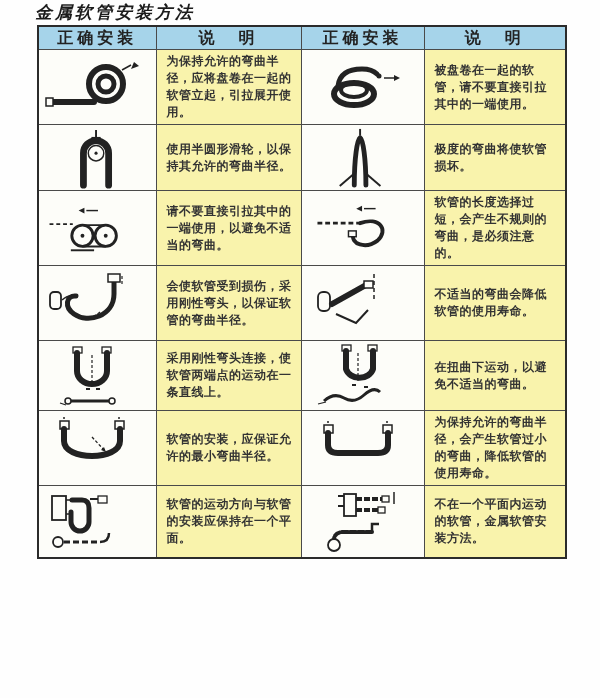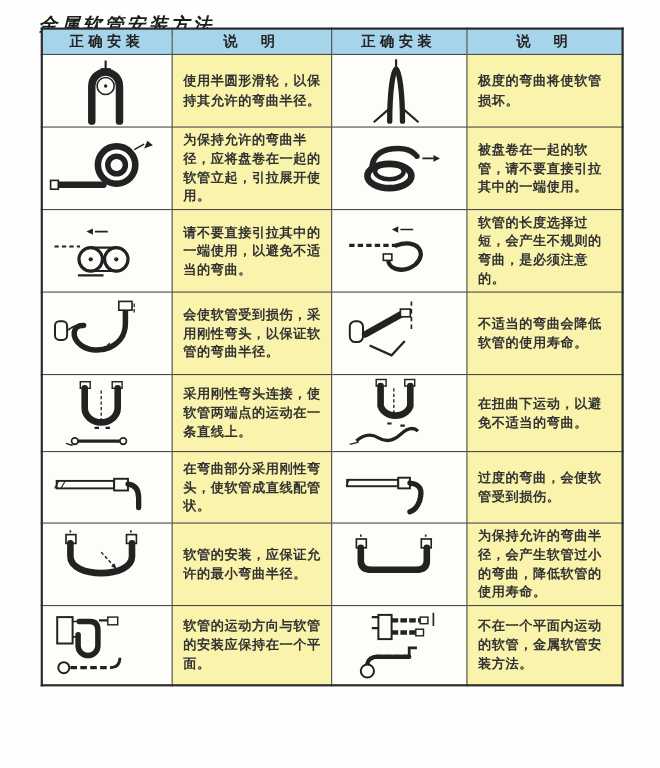--- a/index.html
+++ b/index.html
@@ -5,31 +5,31 @@
   html,body{margin:0;padding:0;}
   body{
     width:600px;height:698px;background:#fefefe;
     font-family:"DejaVu Sans",sans-serif;color:#2d2d2d;
     position:relative;overflow:hidden;
   }
   .page-title{
     position:absolute;left:35px;top:1px;
     font-family:"DejaVu Serif",serif;
     font-size:17px;font-weight:bold;font-style:italic;
-    letter-spacing:3px;color:#1c1c1c;margin-top:10px;
+    letter-spacing:3px;color:#1c1c1c;
   }
   table.install{
     position:absolute;left:37px;top:25px;
     width:528px;border-collapse:collapse;table-layout:fixed;
     border:2px solid #2b2b2b;
   }
   col.c1{width:118px}col.c2{width:145px}col.c3{width:123px}col.c4{width:142px}
   th,td{border:1px solid #4a4a4a;padding:0;vertical-align:middle;}
   th{
-    background:#a6d4ea;height:22px;font-size:13px;font-weight:bold;
+    background:#a6d4ea;height:22px;font-size:16px;font-weight:bold;
     letter-spacing:4px;color:#222;
   }
   td.img{background:#fdfdf9;text-align:center;}
   td.desc{
     background:#f9f3ac;font-size:12px;font-weight:bold;line-height:1.42;
     padding:3px 8px 3px 10px;letter-spacing:0.5px;color:#333;text-align:left;
   }
   svg.art{display:block;margin:0 auto;}
   svg.art *{stroke:#222;fill:none;}
   svg.art .fat{stroke-linecap:round;stroke-linejoin:round;}
@@ -49,42 +49,20 @@
       <col class="c4">
     </colgroup>
   <tbody>
       <tr>
     <th>正确安装</th>
     <th>说　明</th>
     <th>正确安装</th>
     <th>说　明</th>
   </tr>
 
-  <tr style="height:66px">
-    <td class="img">
-      <svg class="art" viewBox="0 0 110 64" width="110" height="62">
-        <path d="M54 3 V12" stroke-width="2"></path>
-        <rect x="50" y="11" width="8" height="5" stroke-width="1.5" class="wfill"></rect>
-        <path class="fat" d="M41 60 V27 A13 13 0 0 1 67 27 V60" stroke-width="7"></path>
-        <circle cx="54" cy="27" r="8" stroke-width="1.5" class="wfill"></circle>
-        <circle cx="54" cy="27" r="1.6" class="fill"></circle>
-      </svg>
-    </td>
-    <td class="desc">使用半圆形滑轮，以保持其允许的弯曲半径。</td>
-    <td class="img">
-      <svg class="art" viewBox="0 0 110 64" width="110" height="62">
-        <path d="M52 2 V9" stroke-width="2"></path>
-        <path class="fat" d="M46 60 C46 32 49 13 52 11 C55 13 58 32 58 60" stroke-width="5"></path>
-        <path d="M46 48 L31 61" stroke-width="2"></path>
-        <path d="M58 48 L73 61" stroke-width="2"></path>
-      </svg>
-    </td>
-    <td class="desc">极度的弯曲将使软管损坏。</td>
-  </tr>
-
   <tr style="height:75px">
     <td class="img">
       <svg class="art" viewBox="0 0 110 66" width="110" height="66">
         <circle cx="64" cy="30" r="17" stroke-width="6"></circle>
         <circle cx="64" cy="30" r="8" stroke-width="5"></circle>
         <path class="fat" d="M10 48 H52" stroke-width="6"></path>
         <rect x="4" y="44" width="7" height="8" stroke-width="1.5" class="wfill"></rect>
         <path d="M80 16 l9 -5" stroke-width="1.5"></path>
         <polygon class="fill" points="92,8 97,12 89,15"></polygon>
       </svg>
@@ -94,20 +72,42 @@
       <svg class="art" viewBox="0 0 110 66" width="110" height="66">
         <ellipse cx="46" cy="40" rx="20" ry="11" stroke-width="6"></ellipse>
         <ellipse cx="46" cy="36" rx="13" ry="7" stroke-width="4"></ellipse>
         <path class="fat" d="M30 32 Q32 15 54 15 Q64 15 69 20" stroke-width="5"></path>
         <circle cx="71" cy="22" r="2.5" class="fill"></circle>
         <path d="M76 24 h10" stroke-width="1.5"></path>
         <polygon class="fill" points="86,21 92,24 86,27"></polygon>
       </svg>
     </td>
     <td class="desc">被盘卷在一起的软管，请不要直接引拉其中的一端使用。</td>
+  </tr>
+
+  <tr style="height:66px">
+    <td class="img">
+      <svg class="art" viewBox="0 0 110 64" width="110" height="62">
+        <path d="M54 3 V12" stroke-width="2"></path>
+        <rect x="50" y="11" width="8" height="5" stroke-width="1.5" class="wfill"></rect>
+        <path class="fat" d="M41 60 V27 A13 13 0 0 1 67 27 V60" stroke-width="7"></path>
+        <circle cx="54" cy="27" r="8" stroke-width="1.5" class="wfill"></circle>
+        <circle cx="54" cy="27" r="1.6" class="fill"></circle>
+      </svg>
+    </td>
+    <td class="desc">使用半圆形滑轮，以保持其允许的弯曲半径。</td>
+    <td class="img">
+      <svg class="art" viewBox="0 0 110 64" width="110" height="62">
+        <path d="M52 2 V9" stroke-width="2"></path>
+        <path class="fat" d="M46 60 C46 32 49 13 52 11 C55 13 58 32 58 60" stroke-width="5"></path>
+        <path d="M46 48 L31 61" stroke-width="2"></path>
+        <path d="M58 48 L73 61" stroke-width="2"></path>
+      </svg>
+    </td>
+    <td class="desc">极度的弯曲将使软管损坏。</td>
   </tr>
 
   <tr style="height:67px">
     <td class="img">
       <svg class="art" viewBox="0 0 110 64" width="110" height="62">
         <path d="M44 14 h12" stroke-width="1.5"></path>
         <polygon class="fill" points="42,11 36,14 42,17"></polygon>
         <path d="M6 28 H30" stroke-width="2" stroke-dasharray="4 3"></path>
         <circle cx="40" cy="40" r="11" stroke-width="3"></circle>
         <circle cx="40" cy="40" r="2" class="fill"></circle>
@@ -177,40 +177,20 @@
         <path class="fat" d="M38 8 V26 A14 12 0 0 0 65 26 V8" stroke-width="6"></path>
         <path d="M50 10 V38" stroke-width="1.2" stroke-dasharray="3 2"></path>
         <path d="M44 42 h4 M56 44 h4" stroke-width="2"></path>
         <path d="M16 58 Q26 49 36 55 T56 52 T72 49" stroke-width="3"></path>
         <path d="M10 61 l8 -2" stroke-width="1.2"></path>
       </svg>
     </td>
     <td class="desc">在扭曲下运动，以避免不适当的弯曲。</td>
   </tr>
 
-  <tr style="height:65px">
-    <td class="img">
-      <svg class="art" viewBox="0 0 110 62" width="110" height="60">
-        <rect x="8" y="25" width="54" height="7" stroke-width="1.8"></rect>
-        <path d="M10 25 l-4 7 M16 25 l-4 7" stroke-width="1"></path>
-        <rect x="62" y="23" width="13" height="11" stroke-width="1.8" class="wfill"></rect>
-        <path class="fat" d="M75 28 q10 1 10 13 V50" stroke-width="5"></path>
-      </svg>
-    </td>
-    <td class="desc">在弯曲部分采用刚性弯头，使软管成直线配管状。</td>
-    <td class="img">
-      <svg class="art" viewBox="0 0 110 62" width="110" height="60">
-        <rect x="6" y="24" width="48" height="6" stroke-width="1.8"></rect>
-        <path d="M8 24 l-3 6" stroke-width="1"></path>
-        <rect x="54" y="22" width="11" height="10" stroke-width="1.8" class="wfill"></rect>
-        <path class="fat" d="M65 27 q14 1 9 17 q-3 8 -9 10" stroke-width="5"></path>
-      </svg>
-    </td>
-    <td class="desc">过度的弯曲，会使软管受到损伤。</td>
-  </tr>
 
   <tr style="height:70px">
     <td class="img">
       <svg class="art" viewBox="0 0 110 66" width="110" height="66">
         <rect x="18" y="6" width="9" height="8" stroke-width="1.5" class="wfill"></rect>
         <rect x="73" y="6" width="9" height="8" stroke-width="1.5" class="wfill"></rect>
         <path d="M22 4 v-2 M77 4 v-2" stroke-width="1.5"></path>
         <path class="fat" d="M22 14 V26 C22 46 78 46 78 26 V14" stroke-width="6"></path>
         <path d="M50 22 L63 36" stroke-width="1.3" stroke-dasharray="3 2"></path>
         <polygon class="fill" points="64,37 59,35 62,32"></polygon>

